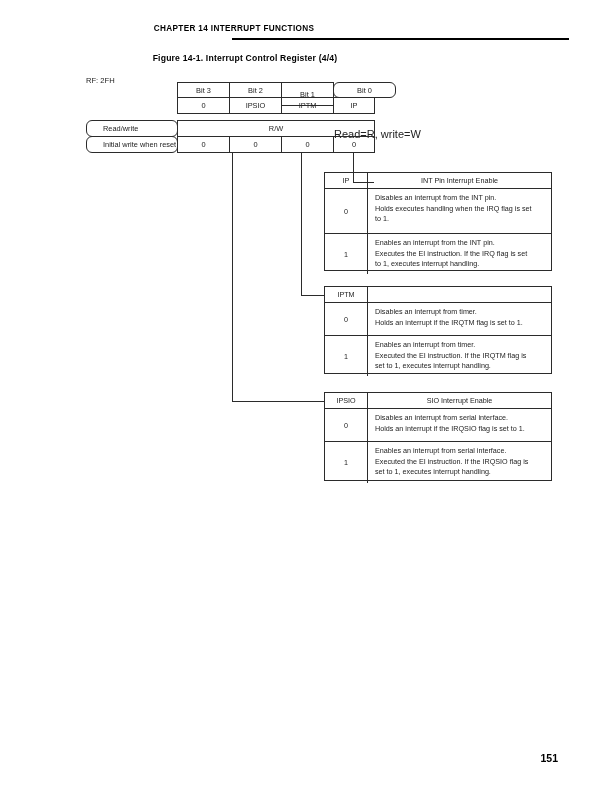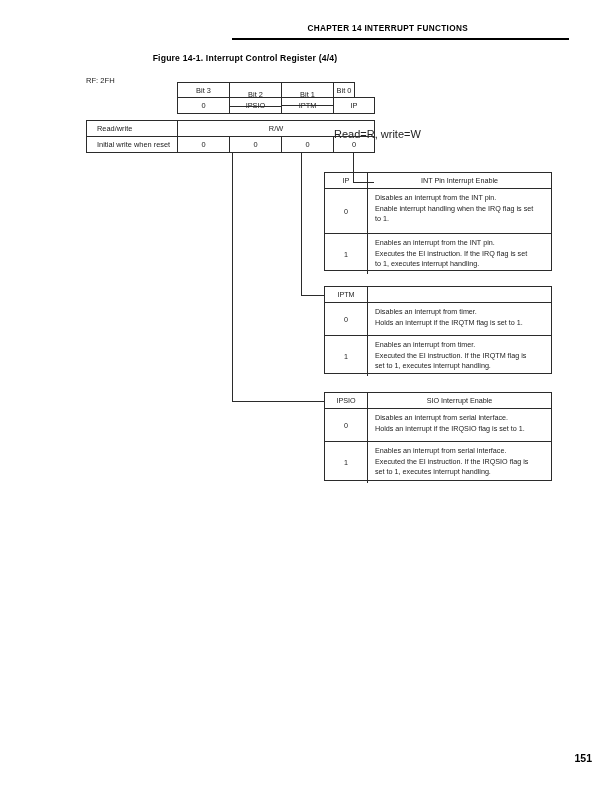--- a/index.html
+++ b/index.html
@@ -21,21 +21,21 @@
     width: 612px;
     height: 792px;
   }
 
   
   .running-head {
     position: absolute;
     left: 0;
     top: 24px;
     width: 512px;
-    text-align: right;
+    text-align: center;
     padding-right: 44px;
     box-sizing: border-box;
     font-size: 8.2px;
     font-weight: bold;
     letter-spacing: 0.35px;
     color: #000;
   }
   .head-rule {
     position: absolute;
     left: 232px;
@@ -87,21 +87,21 @@
     z-index: 2;
     box-sizing: border-box;
     border: 1px solid #2b2b2b;
     font-size: 7.4px;
     color: #222;
     display: flex;
     align-items: center;
     background: transparent;
   }
   .reg.center { justify-content: center; }
-  .reg.left { justify-content: flex-start; padding-left: 10px; }
+  .reg.left { justify-content: flex-start; padding-left: 16px; border-radius: 6px; }
 
   
   .note {
     position: absolute;
     left: 334px;
     top: 128px;
     font-size: 11px;
     color: #222;
     white-space: nowrap;
   }
@@ -169,44 +169,44 @@
   }
   .desc-row .c2 .line { display: block; white-space: nowrap; }
 
   
   .folio {
     position: absolute;
     left: 0;
     top: 752px;
     width: 612px;
     text-align: right;
-    padding-right: 20px;
+    padding-right: 54px;
     box-sizing: border-box;
     font-size: 10.5px;
     font-weight: bold;
     color: #000;
   }
 </style>
 </head>
 <body>
 
 <div class="page">
 
 
   <div class="running-head">CHAPTER 14   INTERRUPT FUNCTIONS</div>
   <div class="head-rule"></div>
 
   <div class="fig-title">Figure 14-1.  Interrupt Control Register (4/4)</div>
 
   <div class="rf-label">RF: 2FH</div>
 
   <div class="reg center" style="left:177px;top:82px;width:53px;height:16px;">Bit 3</div>
-  <div class="reg center" style="left:229px;top:82px;width:53px;height:25px;">Bit 2</div>
+  <div class="reg center" style="left:229px;top:82px;width:53px;height:16px;">Bit 2</div>
   <div class="reg center" style="left:281px;top:82px;width:53px;height:24px;">Bit 1</div>
-  <div class="reg center" style="left:333px;top:82px;width:22px;height:16px;">Bit 0</div>
+  <div class="reg center" style="left:333px;top:82px;width:63px;height:16px;border-radius:6px;">Bit 0</div>
 
   <div class="reg center" style="left:177px;top:97px;width:53px;height:17px;">0</div>
   <div class="reg center" style="left:229px;top:97px;width:53px;height:17px;">IPSIO</div>
   <div class="reg center" style="left:281px;top:97px;width:53px;height:17px;">IPTM</div>
   <div class="reg center" style="left:333px;top:97px;width:42px;height:17px;">IP</div>
 
   <div class="reg left" style="left:86px;top:120px;width:92px;height:17px;">Read/write</div>
   <div class="reg center" style="left:177px;top:120px;width:198px;height:17px;">R/W</div>
 
   <div class="reg left" style="left:86px;top:136px;width:92px;height:17px;">Initial write when reset</div>
@@ -228,21 +228,21 @@
 
   <div class="desc" style="left:324px;top:172px;width:228px;height:99px;">
     <div class="desc-hdr">
       <div class="c1">IP</div>
       <div class="c2">INT Pin Interrupt Enable</div>
     </div>
     <div class="desc-row" style="height:44px;">
       <div class="c1">0</div>
       <div class="c2">
         <span class="line">Disables an interrupt from the INT pin.</span>
-        <span class="line">Enable interrupt handling when the IRQ flag is set</span>
+        <span class="line">Holds executes handling when the IRQ flag is set</span>
         <span class="line">to 1.</span>
       </div>
     </div>
     <div class="desc-row" style="height:40px;">
       <div class="c1">1</div>
       <div class="c2">
         <span class="line">Enables an interrupt from the INT pin.</span>
         <span class="line">Executes the EI instruction. If the IRQ flag is set</span>
         <span class="line">to 1, executes interrupt handling.</span>
       </div>

